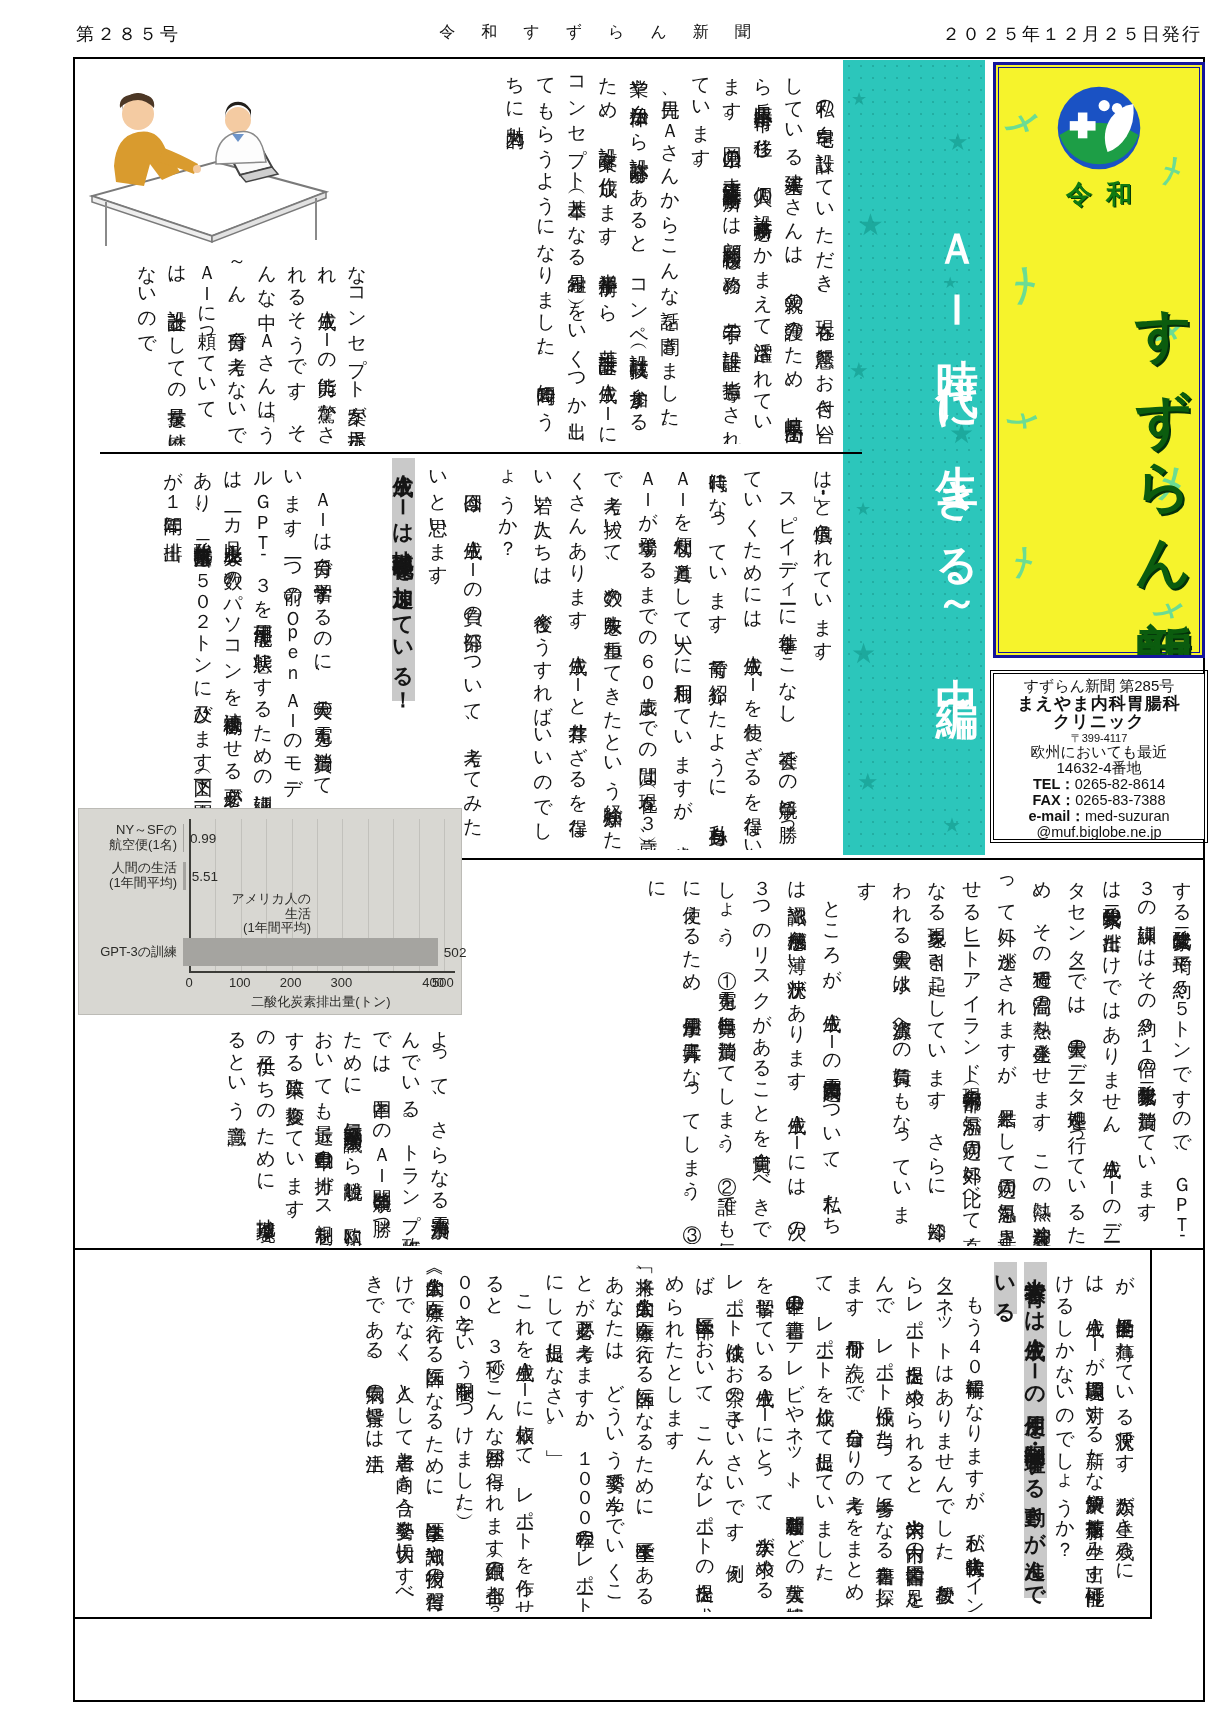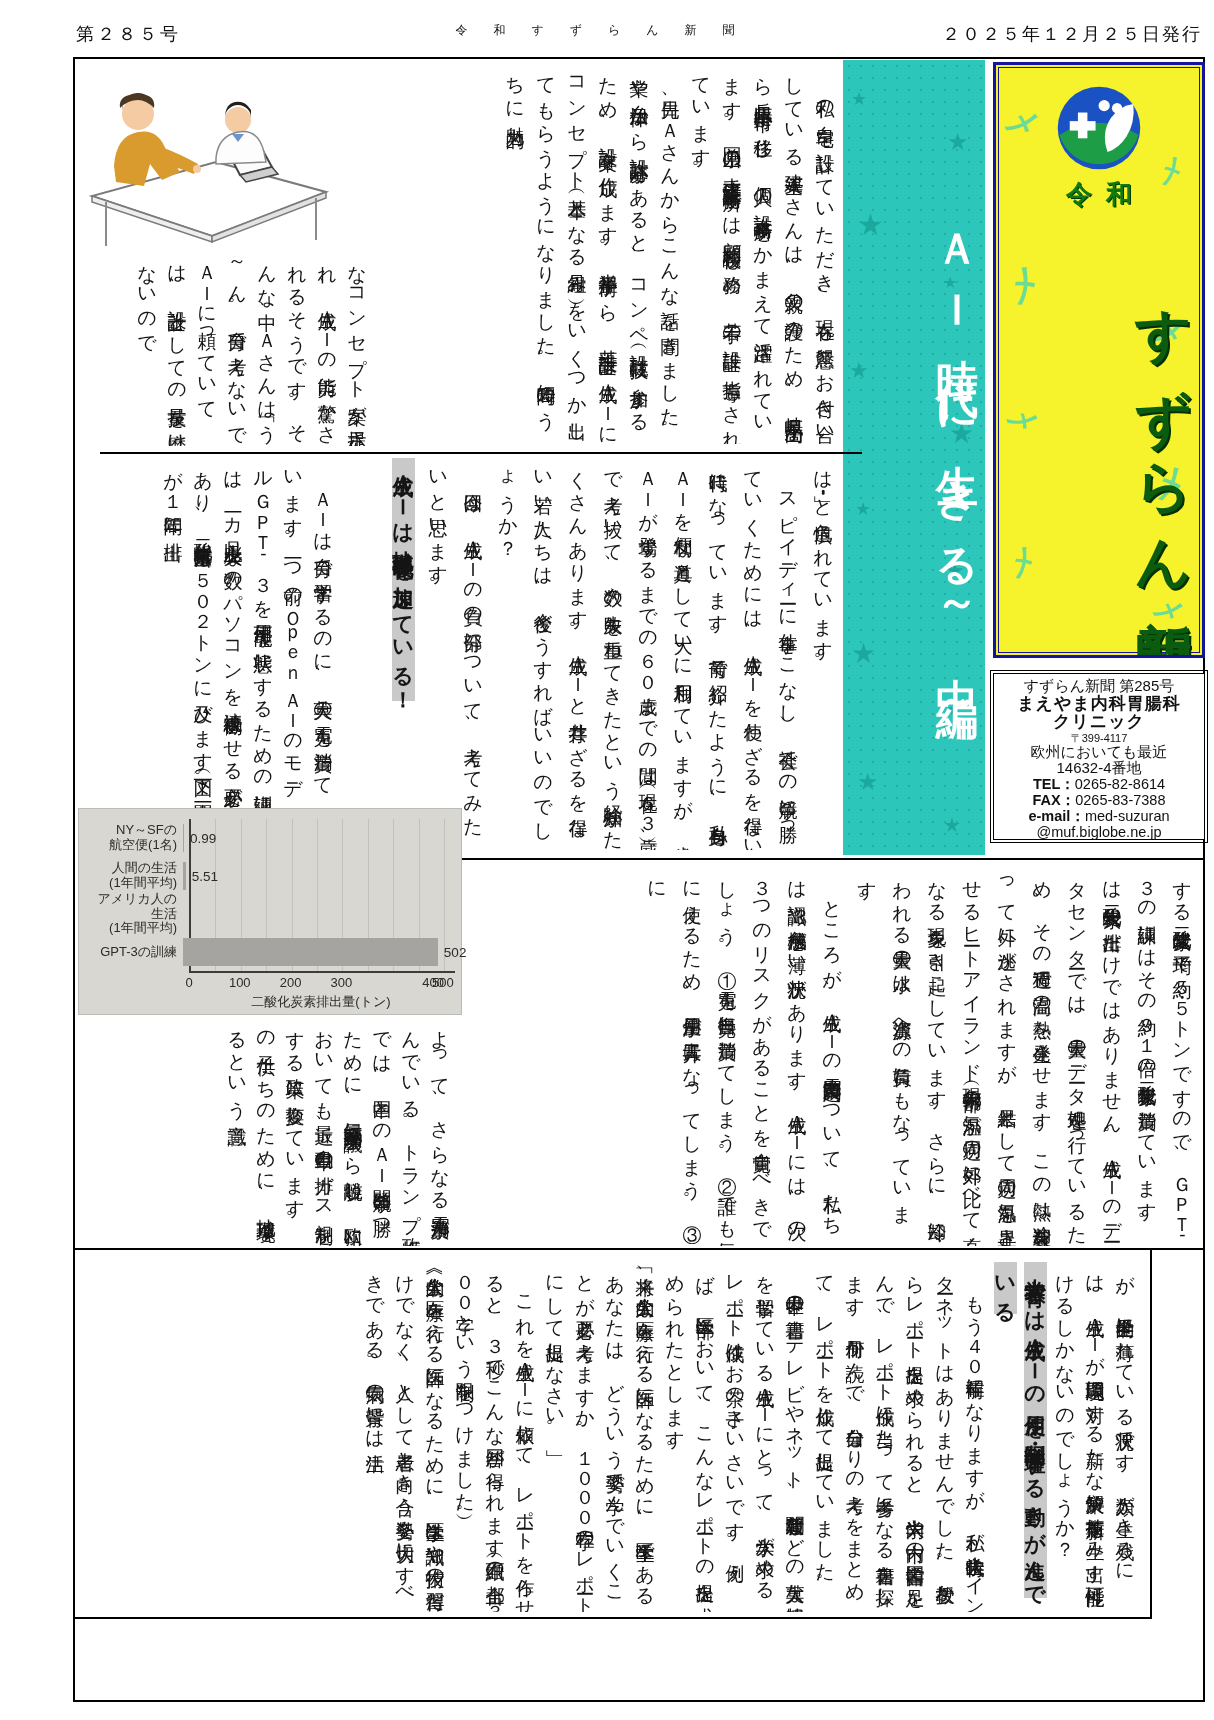--- a/index.html
+++ b/index.html
@@ -2,21 +2,21 @@
 <html><head>
 <meta charset="utf-8">
 <style>
   html,body{margin:0;padding:0;background:#fff;}
   #page{position:relative;width:1214px;height:1720px;background:#fff;overflow:hidden;
         font-family:"Liberation Sans",sans-serif;color:#111;}
 
   
   .hdr{position:absolute;top:22px;font-size:18px;color:#111;white-space:nowrap;font-family:Liberation Serif, serif;}
   #hdr-issue{left:76px;letter-spacing:3px;}
-  #hdr-title{left:408px;width:400px;text-align:center;letter-spacing:26px;font-size:12px;}
+  #hdr-title{left:408px;width:400px;text-align:center;letter-spacing:26px;font-size:16px;}
   #hdr-date{right:12px;letter-spacing:2px;}
 
   
   #frame{position:absolute;left:73px;top:57px;width:1128px;height:1641px;border:2px solid #000;}
   .hrule,.vrule{position:absolute;background:#000;}
 
   
   #banner{position:absolute;left:843px;top:60px;width:142px;height:795px;background:#2cc6bb;
           background-image:radial-gradient(rgba(10,110,100,.28) 1.2px,transparent 1.4px);
           background-size:12px 12px;overflow:hidden;}
@@ -63,21 +63,21 @@
   #art-bottom     {top:1262px;right:74px; width:1056px;height:350px;line-height:30px;letter-spacing:0.5px;}
   #art-bottom p.hl{font-size:21px;letter-spacing:2px;}
 
   
   #illustration{position:absolute;left:80px;top:70px;width:256px;height:178px;}
 
   
   #chart{position:absolute;left:78px;top:808px;width:384px;height:207px;background:#d8d7d2;
          border:1px solid #bcbbb6;box-sizing:border-box;font-size:13px;color:#2b2b28;}
   #chart .rows{position:absolute;left:8px;top:10px;right:10px;height:152px;}
-  #chart .crow{position:relative;height:38px;display:flex;align-items:center;}
+  #chart .crow{position:relative;height:38px;display:flex;align-items:center;justify-content:center;}
   #chart .clabel{width:96px;text-align:right;line-height:1.15;flex:none;padding-right:6px;box-sizing:border-box;}
   #chart .plotcell{position:relative;flex:1;height:100%;}
   #chart .bar{position:absolute;top:5px;height:28px;background:#a5a4a0;}
   #chart .val{position:absolute;top:50%;transform:translateY(-50%);white-space:nowrap;font-size:13.5px;}
   #plotbg{position:absolute;left:110px;top:10px;width:264px;height:152px;
           border-left:2px solid #3c3c38;border-bottom:2px solid #3c3c38;
           background-image:repeating-linear-gradient(to right,transparent 0 24.4px,#c2c1bc 24.4px 25.4px);}
   #chart .ticks{position:absolute;left:110px;top:166px;width:264px;height:16px;}
   #chart .tick{position:absolute;transform:translateX(-50%);font-size:13px;}
   #chart .xlabel{position:absolute;left:110px;top:184px;width:264px;text-align:center;font-size:13px;}

